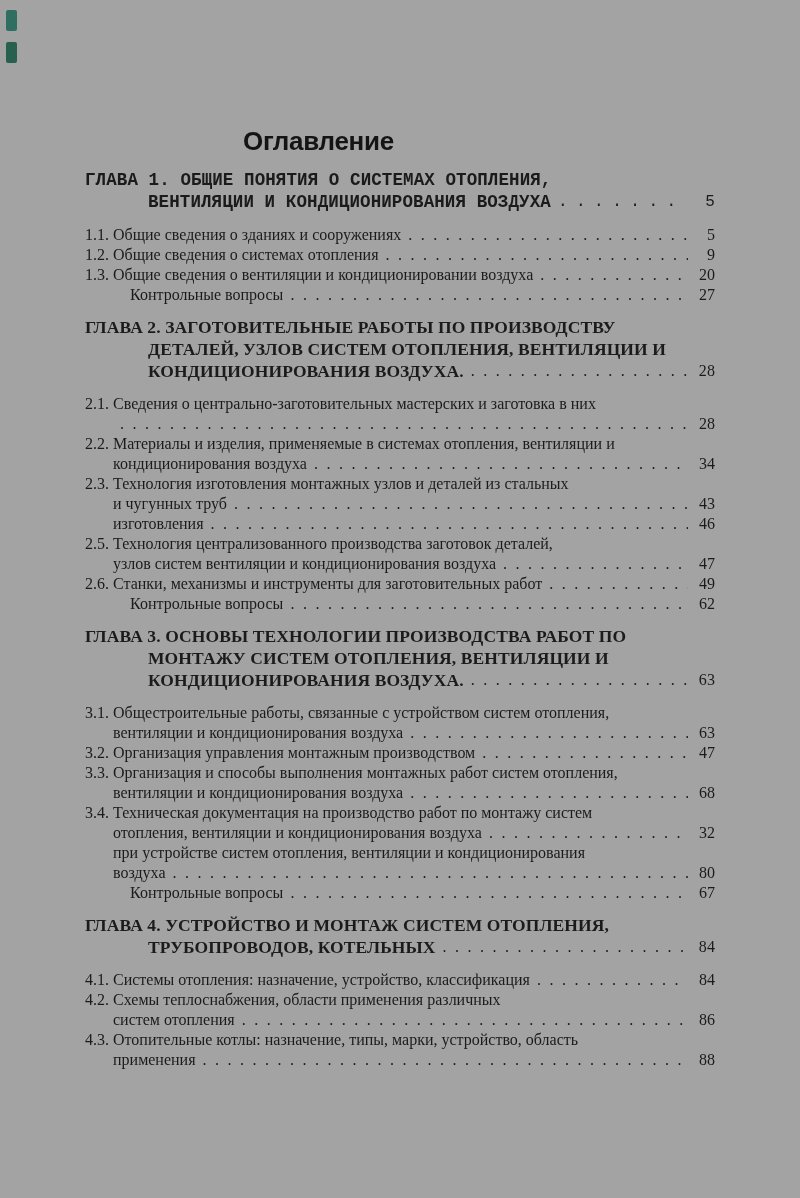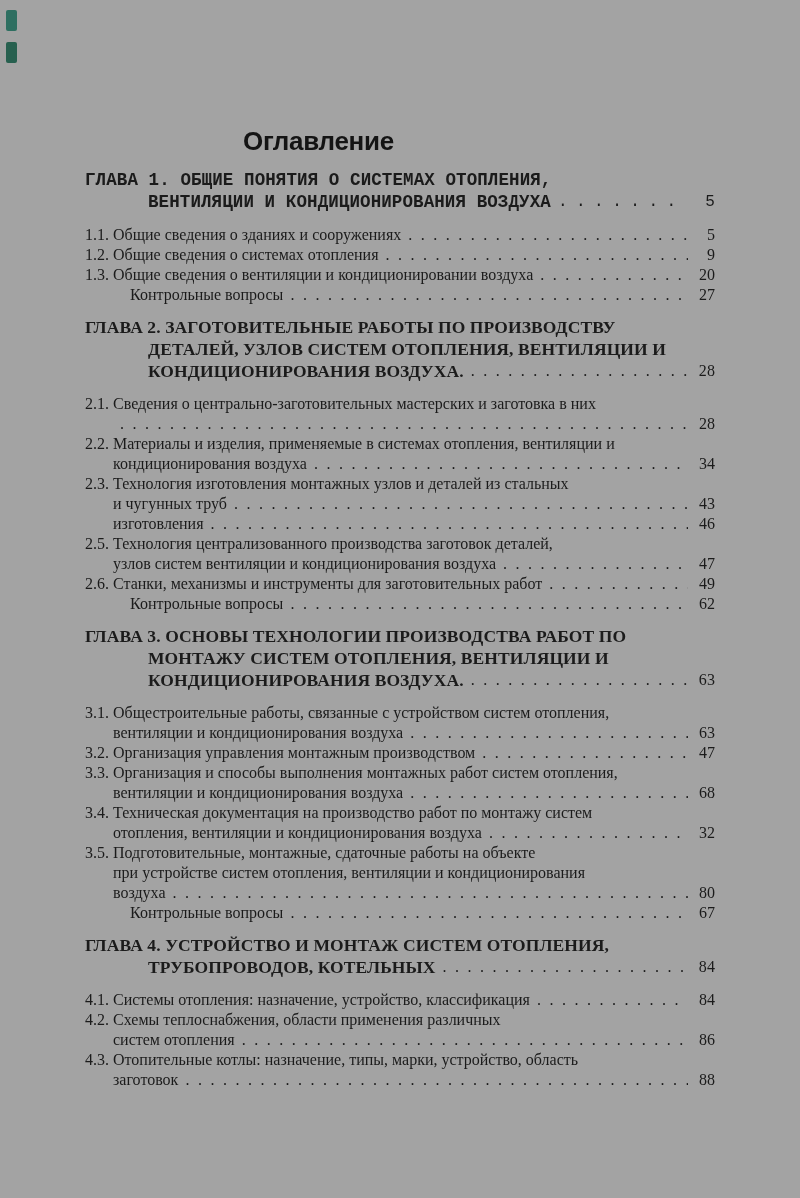--- a/index.html
+++ b/index.html
@@ -181,21 +181,20 @@
         </div>
         <div class="entry section">
           <div class="line"><span class="text">3.4. Техническая документация на производство работ по монтажу систем</span></div>
           <div class="line last cont-section">
             <span class="text">отопления, вентиляции и кондиционирования воздуха</span>
             <span class="leader">..........................................................................................</span>
             <span class="pagenum">32</span>
           </div>
         </div>
         <div class="entry section">
-          <div class="line"><span class="text">3.5. Подготовительные, монтажные, сдаточные работы на объекте</span></div>
           <div class="line cont-section"><span class="text">при устройстве систем отопления, вентиляции и кондиционирования</span></div>
           <div class="line last cont-section">
             <span class="text">воздуха</span>
             <span class="leader">..........................................................................................</span>
             <span class="pagenum">80</span>
           </div>
         </div>
         <div class="entry questions">
           <div class="line last">
             <span class="text">Контрольные вопросы</span>
@@ -222,20 +221,20 @@
           <div class="line"><span class="text">4.2. Схемы теплоснабжения, области применения различных</span></div>
           <div class="line last cont-section">
             <span class="text">систем отопления</span>
             <span class="leader">..........................................................................................</span>
             <span class="pagenum">86</span>
           </div>
         </div>
         <div class="entry section">
           <div class="line"><span class="text">4.3. Отопительные котлы: назначение, типы, марки, устройство, область</span></div>
           <div class="line last cont-section">
-            <span class="text">заготовок</span>
+            <span class="text">применения</span>
             <span class="leader">..........................................................................................</span>
             <span class="pagenum">88</span>
           </div>
         </div>
       </div>
   </div>
 </div>
 
 </body></html>

